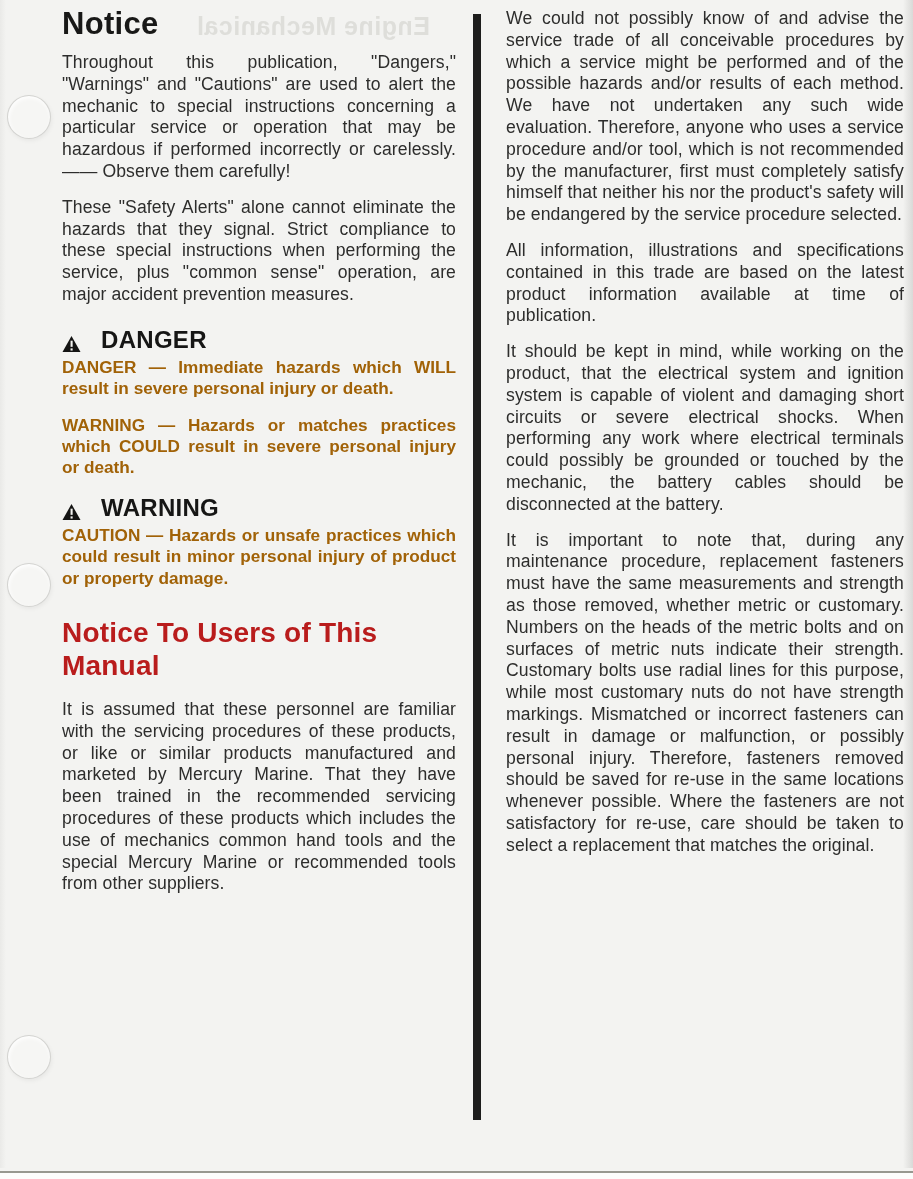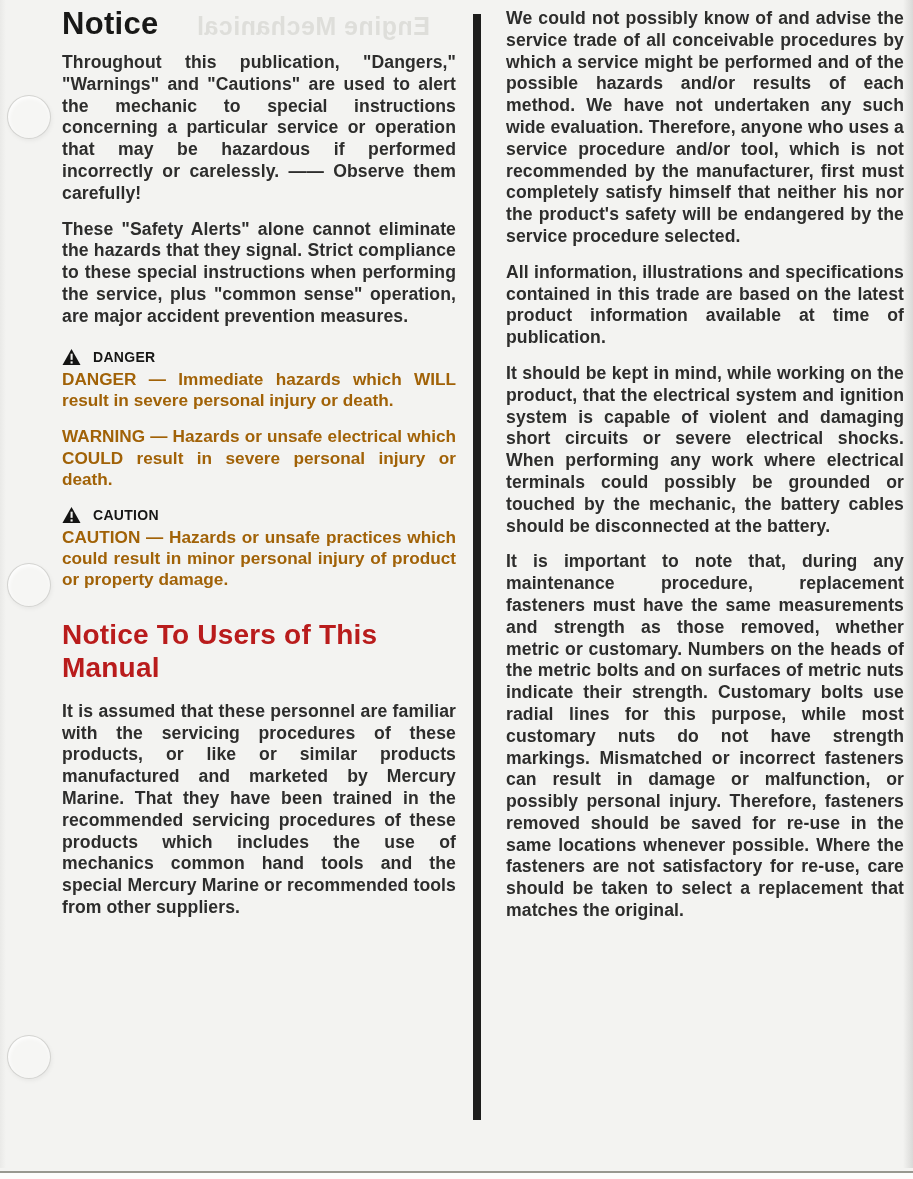--- a/index.html
+++ b/index.html
@@ -40,26 +40,26 @@
   h1.notice {
     margin:0 0 11px 0; font-size:31px; line-height:34px;
     color:#181817; letter-spacing:0.3px;
   }
   h1.notice2 {
     margin:27px 0 17px 0; font-size:28px; line-height:33px;
     color:#b91c1c; letter-spacing:0.2px; width:330px;
   }
   p.body {
     margin:0 0 14px 0; font-size:17.6px; line-height:21.8px;
-    text-align:justify; letter-spacing:0.1px;font-weight:bold;
+    text-align:justify; letter-spacing:0.1px;
   }
   .alert { margin:0 0 15px 0; }
   .alert-head {
-    display:flex; align-items:center; gap:12px;
-    font-weight:bold; font-size:14px; color:#161615;
+    display:flex; align-items:center; gap:20px;
+    font-weight:bold; font-size:24px; color:#161615;
     margin:0 0 3px 0; letter-spacing:0.3px;
   }
   .alert-head .tri { display:inline-block; width:19px; height:18px; }
   .alert-body {
     margin:0; font-weight:bold; font-size:17.2px; line-height:21.4px;
     text-align:justify; color:#a16207;
   }
 </style>
 </head>
 <body>
@@ -88,33 +88,33 @@
             <rect x="9" y="5.5" width="2.2" height="6.5" fill="#f3f3f1"></rect>
             <rect x="9" y="13.6" width="2.2" height="2.3" fill="#f3f3f1"></rect>
           </svg>
         </span>
         <span>DANGER</span>
       </div>
       <p class="alert-body">DANGER — Immediate hazards which WILL result in severe personal injury or death.</p>
     </div>
 
     <div class="alert">
-      <p class="alert-body">WARNING — Hazards or unsafe electrical which COULD result in severe personal injury or death.</p>
+      <p class="alert-body">WARNING — Hazards or matches practices which COULD result in severe personal injury or death.</p>
     </div>
 
     <div class="alert">
       <div class="alert-head">
         <span class="tri">
           <svg width="19" height="18" viewBox="0 0 20 18">
             <polygon points="10,0.5 19.5,17.5 0.5,17.5" fill="#141413"></polygon>
             <rect x="9" y="5.5" width="2.2" height="6.5" fill="#f3f3f1"></rect>
             <rect x="9" y="13.6" width="2.2" height="2.3" fill="#f3f3f1"></rect>
           </svg>
         </span>
-        <span>CAUTION</span>
+        <span>WARNING</span>
       </div>
       <p class="alert-body">CAUTION — Hazards or unsafe practices which could result in minor personal injury of product or property damage.</p>
     </div>
 
     <h1 class="notice2">Notice To Users of This Manual</h1>
 
     <p class="body">It is assumed that these personnel are familiar with the servicing procedures of these products, or like or similar products manufactured and marketed by Mercury Marine. That they have been trained in the recommended servicing procedures of these products which includes the use of mechanics common hand tools and the special Mercury Marine or recommended tools from other suppliers.</p>
   </div>
 
   <div class="col-right">

